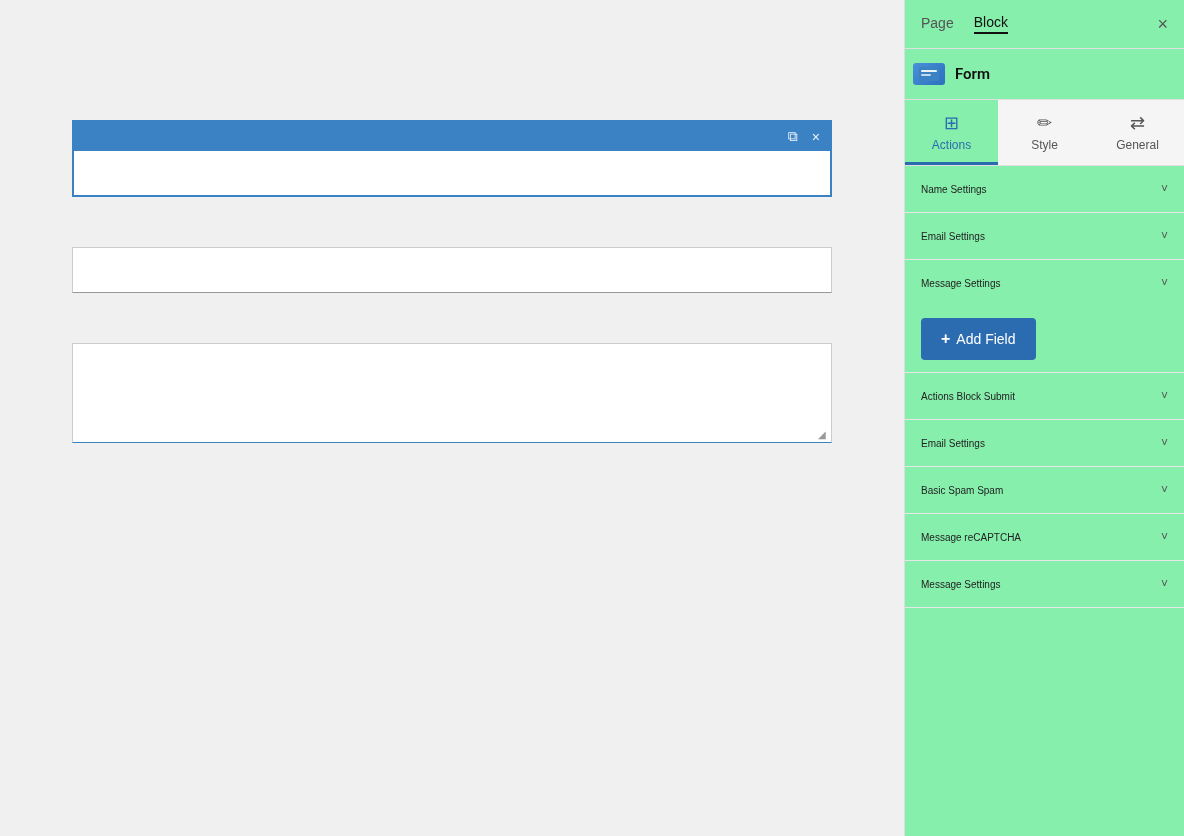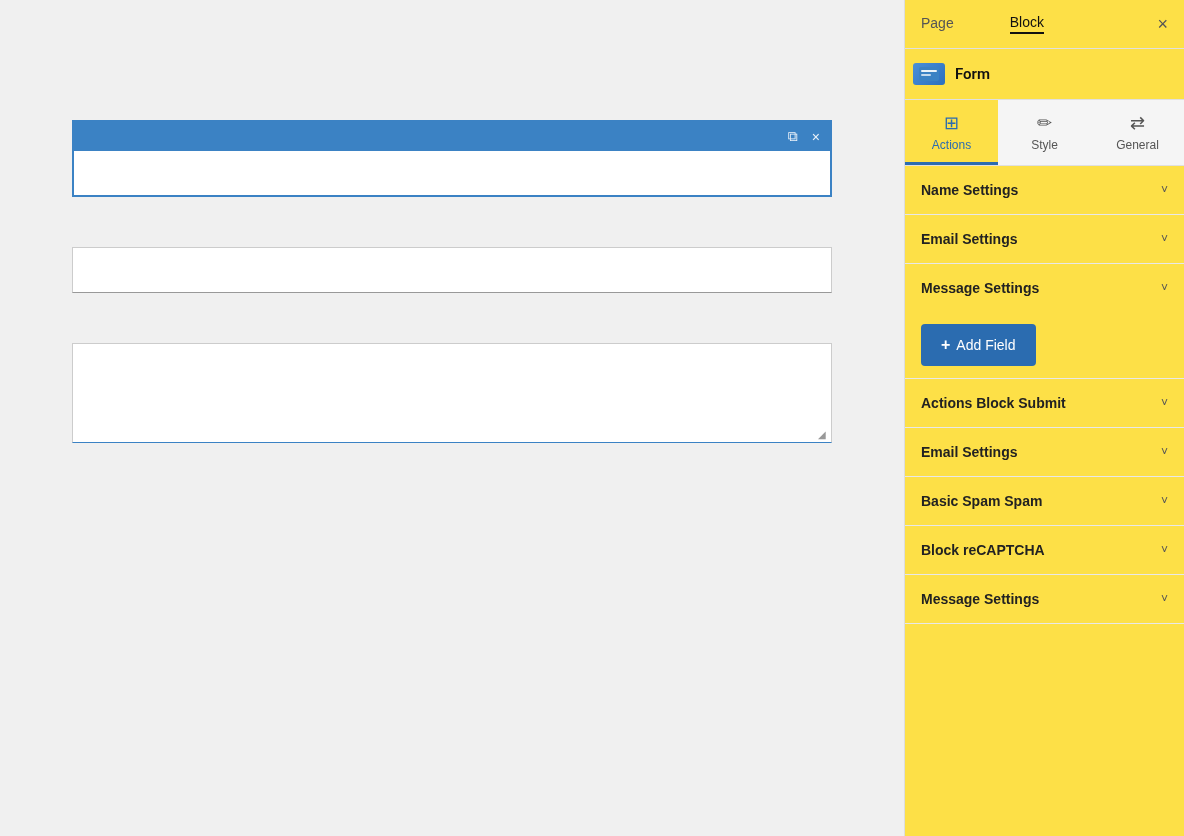--- a/index.html
+++ b/index.html
@@ -109,21 +109,21 @@
       height: 12px;
       cursor: se-resize;
       color: #999;
       font-size: 10px;
       line-height: 12px;
     }
 
     
     .right-panel {
       width: 280px;
-      background: #fde047;
+      background: #86efac;
       border-left: 1px solid #ddd;
       display: flex;
       flex-direction: column;
       height: 836px;
       overflow-y: auto;
     }
 
     
     .panel-header {
       display: flex;
@@ -144,21 +144,20 @@
       cursor: pointer;
       padding-bottom: 2px;
       color: #555;
       background: none;
       border: none;
     }
 
     .panel-tab.active {
       color: #111;
       border-bottom: 2px solid #111;
-      margin-left: 36px;
     }
 
     .panel-close-btn {
       background: none;
       border: none;
       cursor: pointer;
       font-size: 18px;
       color: #555;
       line-height: 1;
     }
@@ -236,23 +235,23 @@
       justify-content: space-between;
       padding: 16px 16px;
       cursor: pointer;
       background: none;
       width: 100%;
       border: none;
       text-align: left;
     }
 
     .accordion-title {
-      font-size: 14px;
+      font-size: 10px;
       color: #222;
-      font-weight: 700;
+      font-weight: 400;
     }
 
     .chevron-icon {
       font-size: 12px;
       color: #555;
     }
 
     
     .add-field-btn {
       display: flex;
@@ -385,21 +384,21 @@
 
   <div class="accordion-section">
     <button class="accordion-header">
       <span class="accordion-title">Basic Spam Spam</span>
       <span class="chevron-icon">˅</span>
     </button>
   </div>
 
   <div class="accordion-section">
     <button class="accordion-header">
-      <span class="accordion-title">Block reCAPTCHA</span>
+      <span class="accordion-title">Message reCAPTCHA</span>
       <span class="chevron-icon">˅</span>
     </button>
   </div>
 
   <div class="accordion-section">
     <button class="accordion-header">
       <span class="accordion-title">Message Settings</span>
       <span class="chevron-icon">˅</span>
     </button>
   </div>

